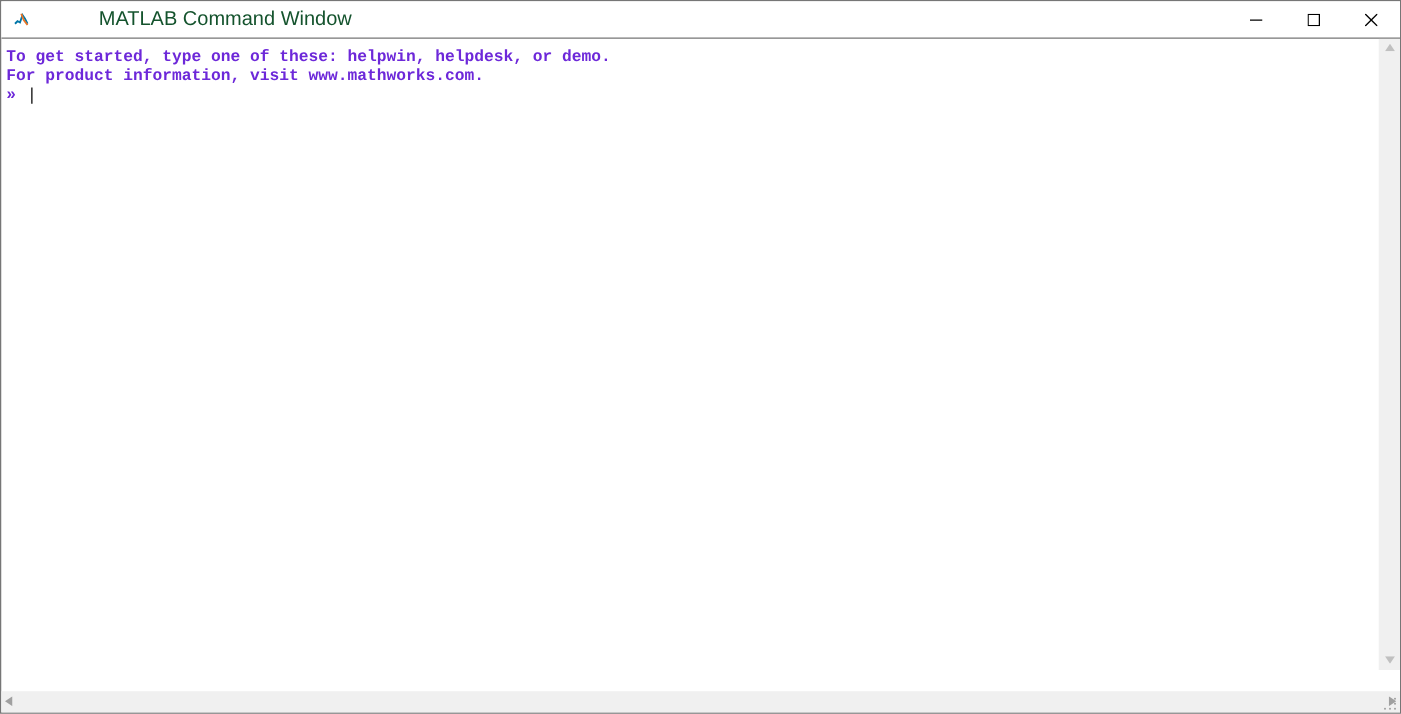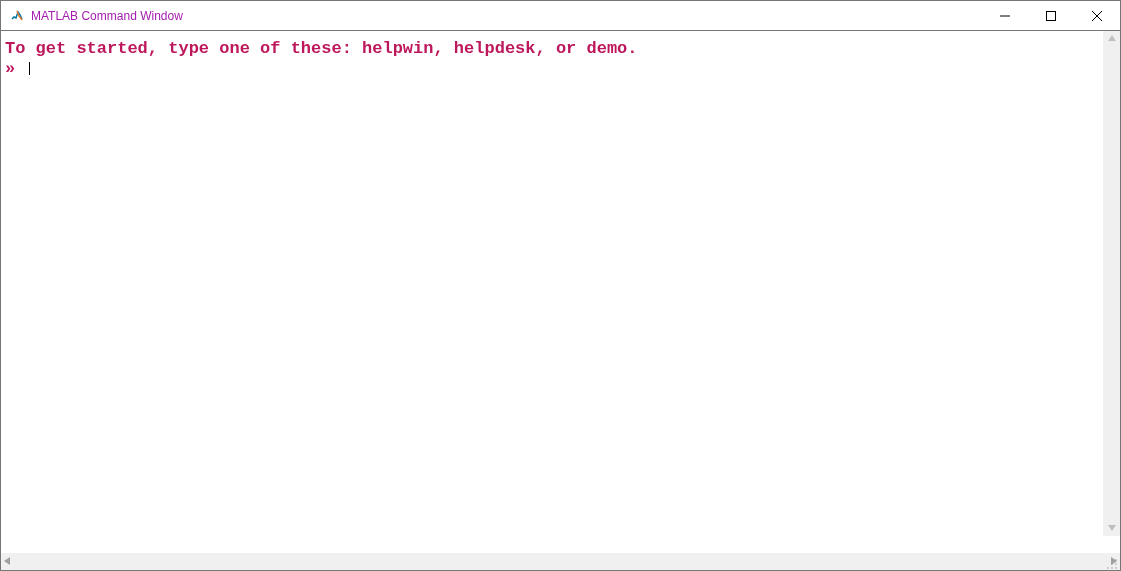--- a/index.html
+++ b/index.html
@@ -25,23 +25,24 @@
     }
     .titlebar-icon {
       width: 16px;
       height: 16px;
       margin-right: 6px;
       display: flex;
       align-items: center;
       justify-content: center;
     }
     .titlebar-title {
-      font-size: 12px;
-      color: #a21caf;
+      font-size: 16px;
+      color: #14532d;
       flex-grow: 1;
+      margin-left: 48px;
     }
     .window-controls {
       display: flex;
       height: 100%;
     }
     .window-control {
       width: 46px;
       height: 100%;
       display: flex;
       align-items: center;
@@ -55,23 +56,23 @@
       display: flex;
       flex-direction: column;
     }
     .terminal-wrapper {
       flex: 1;
       position: relative;
       overflow: hidden;
     }
     .terminal {
       font-family: "Consolas", "Courier New", monospace;
-      font-size: 17px;
+      font-size: 13px;
       font-weight: bold;
-      color: #be185d;
+      color: #6d28d9;
       padding: 8px 4px 4px 4px;
       white-space: pre;
       line-height: 1.15;
       height: 100%;
       overflow: auto;
     }
     .prompt-line {
       display: flex;
       align-items: center;
     }
@@ -150,21 +151,21 @@
       <svg width="10" height="10" viewBox="0 0 10 10">
         <line x1="0" y1="0" x2="10" y2="10" stroke="#000000" stroke-width="1"></line>
         <line x1="10" y1="0" x2="0" y2="10" stroke="#000000" stroke-width="1"></line>
       </svg>
     </div>
   </div>
 </div>
 
 <div class="content-area">
   <div class="terminal-wrapper">
-    <div class="terminal"><div>To get started, type one of these: helpwin, helpdesk, or demo.</div><div></div><div class="prompt-line"><span>» </span><span class="cursor"></span></div></div>
+    <div class="terminal"><div>To get started, type one of these: helpwin, helpdesk, or demo.</div><div>For product information, visit www.mathworks.com.</div><div></div><div class="prompt-line"><span>» </span><span class="cursor"></span></div></div>
     <div class="vscrollbar">
       <div class="scroll-arrow disabled">
         <svg width="8" height="6">
             <path d="M0 6 L4 0 L8 6 Z" fill="#c0c0c0"></path>
           </svg>
       </div>
       <div class="scroll-arrow disabled">
         <svg width="8" height="6">
             <path d="M0 0 L4 6 L8 0 Z" fill="#c0c0c0"></path>
           </svg>

